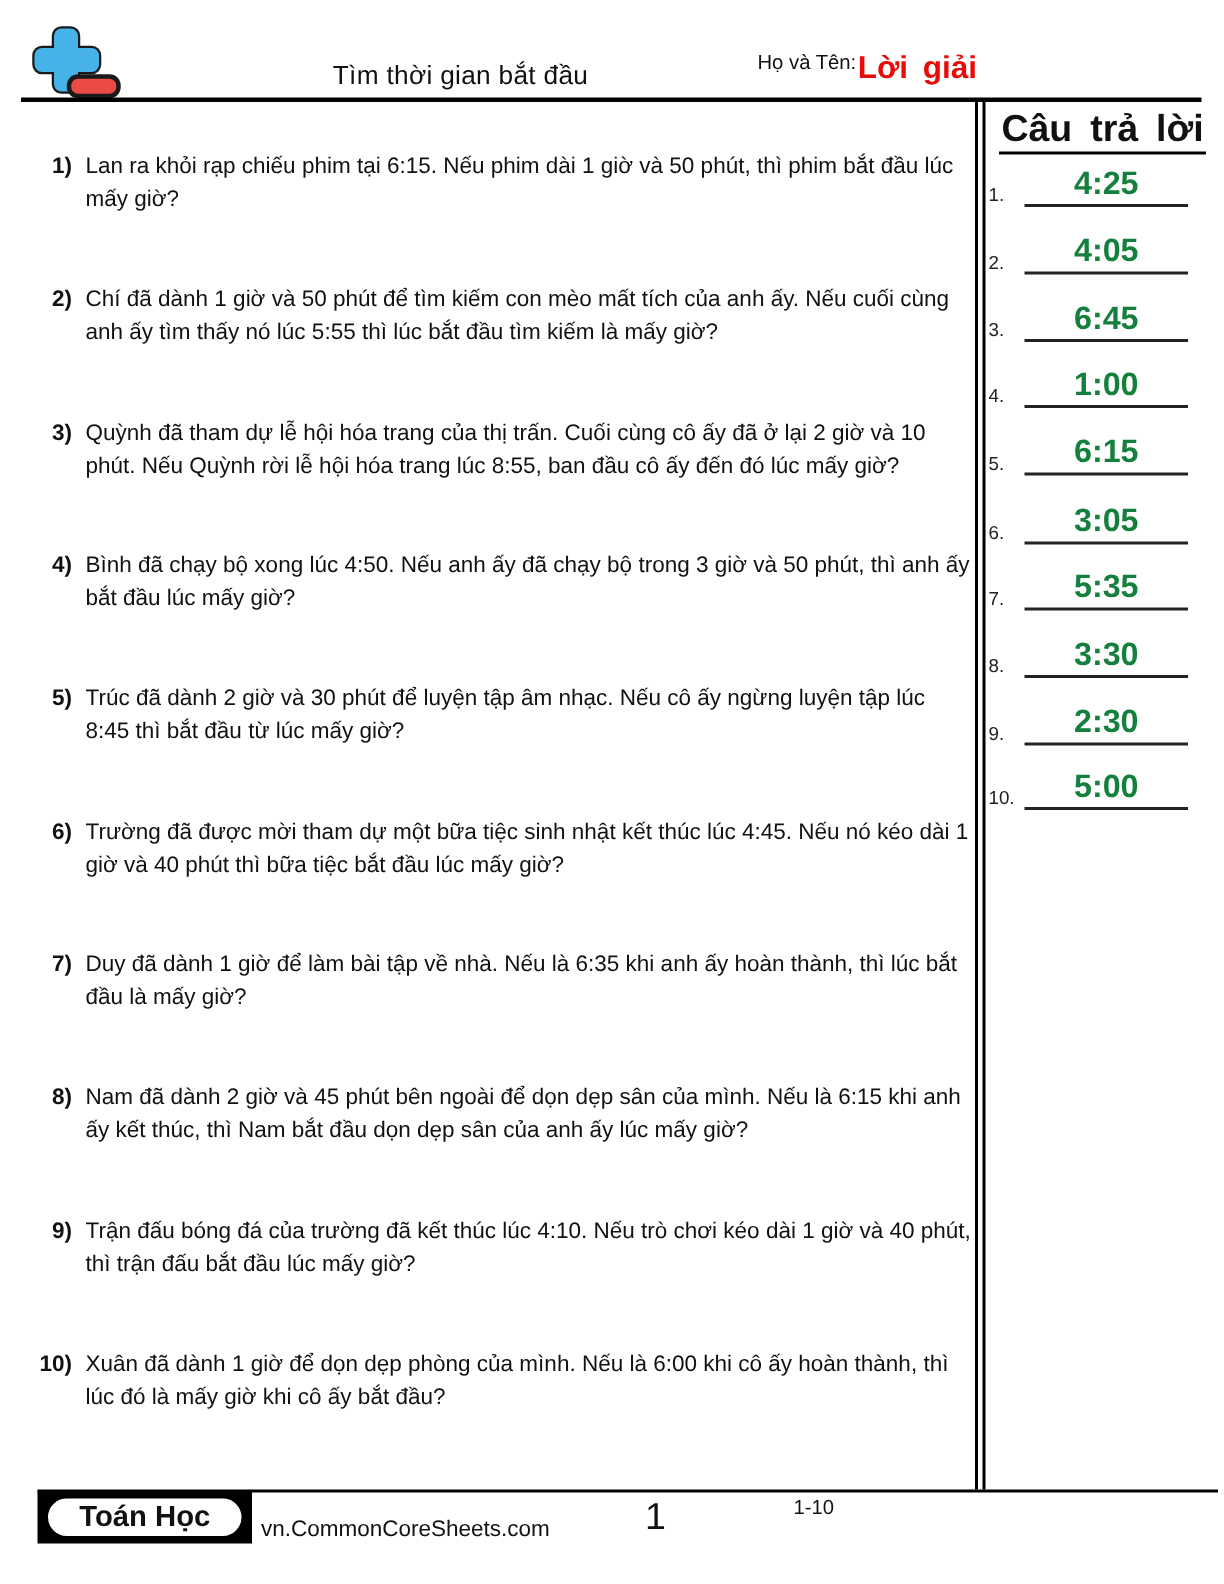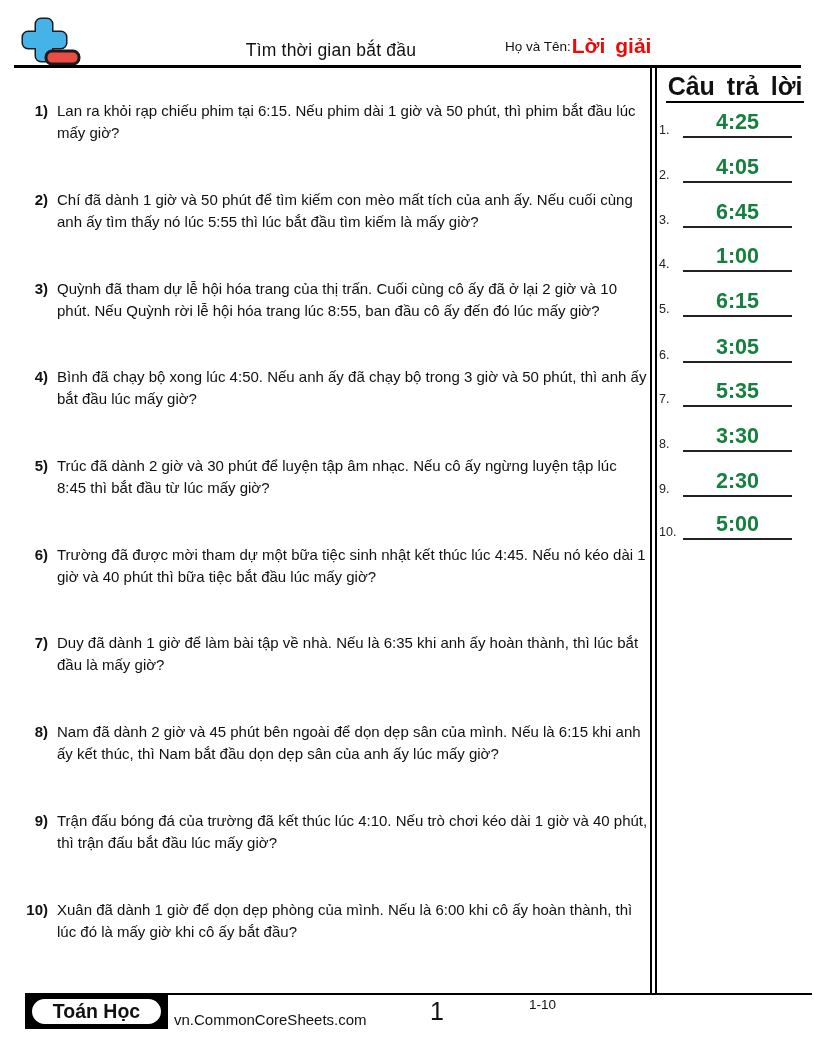--- a/index.html
+++ b/index.html
@@ -1,22 +1,22 @@
 <!DOCTYPE html>
 <html><head>
 <meta charset="utf-8">
 <style>
   html,body{margin:0;padding:0;background:#fff;}
   .page{position:relative;width:816px;height:1056px;background:#fff;overflow:hidden;
         font-family:"Liberation Sans","DejaVu Sans",sans-serif;color:#111;}
   
   .logo{position:absolute;left:18px;top:8px;width:80px;height:62px;}
-  .title{position:absolute;left:166px;top:40px;width:330px;text-align:center;
+  .title{position:absolute;left:142px;top:40px;width:330px;text-align:center;
          font-size:17.5px;letter-spacing:.2px;}
-  .name-row{position:absolute;left:505px;top:34px;display:flex;align-items:center;}
+  .name-row{position:absolute;left:505px;top:34px;display:flex;align-items:flex-start;}
   .name-label{font-size:13.5px;}
   .answer-key{font-size:21px;font-weight:bold;color:#e80b07;word-spacing:4px;margin-left:1px;}
   .header-rule{position:absolute;left:14px;top:65px;width:787px;height:3px;background:#000;}
   .instruction{position:absolute;left:15px;top:78px;width:600px;font-size:15px;font-weight:bold;}
   
   .problem{position:absolute;left:0;width:650px;}
   .p-num{position:absolute;left:14px;top:0;width:34px;text-align:right;
          font-size:15px;font-weight:bold;line-height:21px;}
   .p-text{position:absolute;left:57px;top:0;width:591px;font-size:15px;line-height:21.5px;}
   

